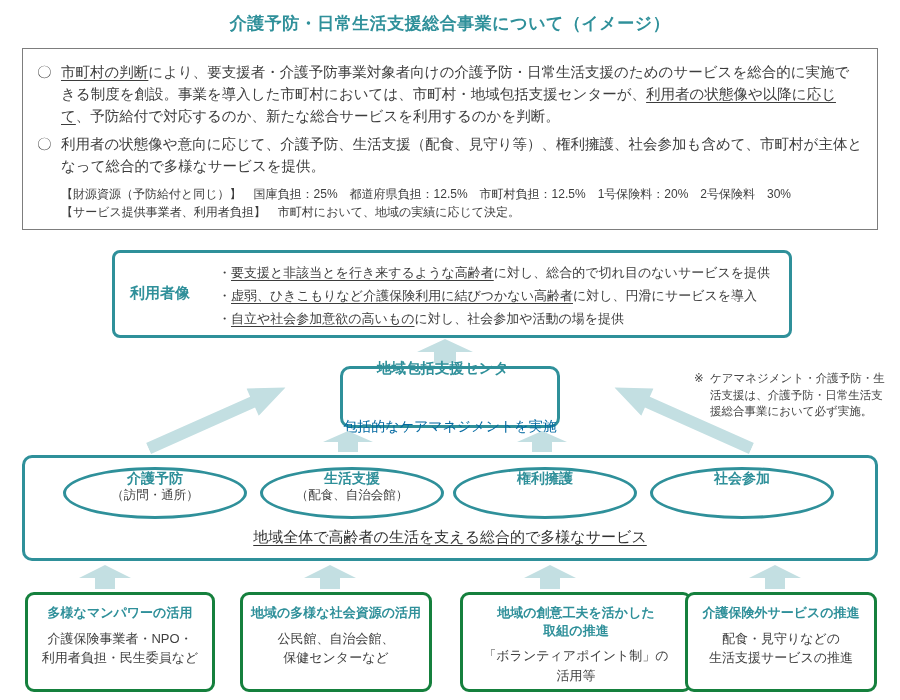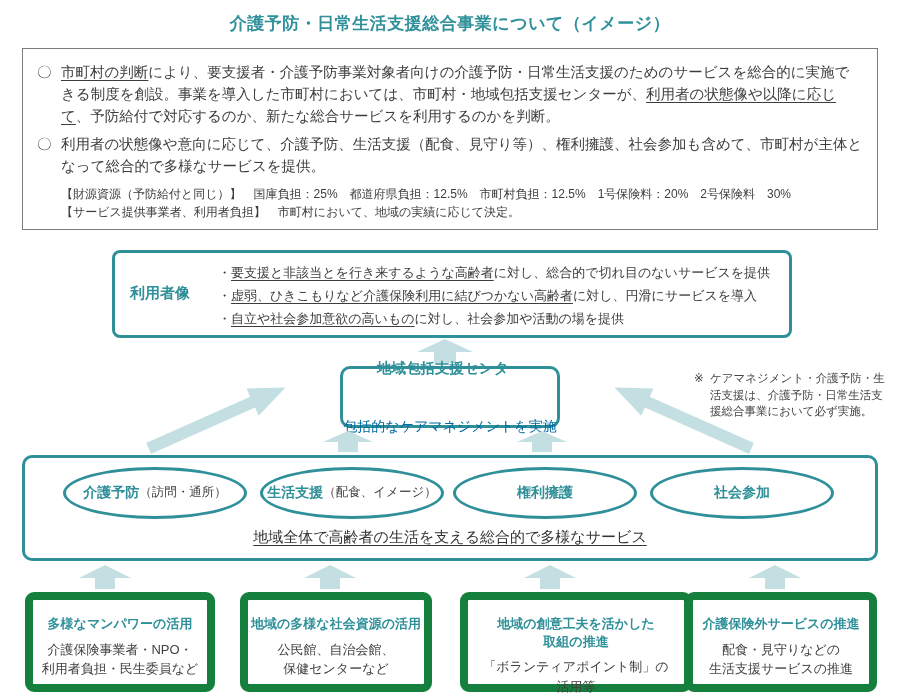--- a/index.html
+++ b/index.html
@@ -60,35 +60,35 @@
   }
   .side-note .nmark{flex:0 0 16px;}
 
   
   .services-box{
     left:22px;top:455px;width:856px;height:106px;box-sizing:border-box;
     border:3px solid #2f909a;border-radius:10px;background:#fff;
   }
   .ellipse{
     height:52px;box-sizing:border-box;border:3px solid #2f909a;border-radius:50%;
-    background:#fff;display:flex;align-items:center;justify-content:center;
+    background:#fff;display:flex;flex-direction:column;align-items:center;justify-content:flex-start;
   }
   .ellipse .elabel{font-size:14px;font-weight:bold;color:#2f909a;line-height:1.25;}
   .ellipse .esub{font-size:12.5px;color:#3f3f3f;line-height:1.25;}
   .services-caption{
     left:22px;top:528px;width:856px;text-align:center;
     font-size:15px;color:#333;
   }
 
   
   .fbox{
     top:592px;height:100px;box-sizing:border-box;
-    border:8px solid #15803d;border-radius:9px;background:#fff;
+    border:3px solid #15803d;border-radius:9px;background:#fff;
     display:flex;flex-direction:column;align-items:center;
-    text-align:center;padding-top:15px;
+    text-align:center;padding-top:9px;
   }
   .ftitle{font-size:13px;font-weight:bold;color:#2f909a;line-height:1.35;white-space:pre-line;}
   .fbody{font-size:13px;color:#3f3f3f;line-height:1.5;margin-top:7px;white-space:pre-line;}
 
   
   .arrow svg{display:block;}
   .arrow polygon{fill:#c3dfe2;}
 </style>
 </head>
 <body>
@@ -155,21 +155,21 @@
     </svg>
 </div>
 
 <div class="abs services-box"></div>
 <div class="abs ellipse" style="left:63px;top:467px;width:184px;">
   <div class="elabel">介護予防</div>
   <div class="esub">（訪問・通所）</div>
 </div>
 <div class="abs ellipse" style="left:260px;top:467px;width:184px;">
   <div class="elabel">生活支援</div>
-  <div class="esub">（配食、イメージ）</div>
+  <div class="esub">（配食、自治会館）</div>
 </div>
 <div class="abs ellipse" style="left:453px;top:467px;width:184px;">
   <div class="elabel">権利擁護</div>
 </div>
 <div class="abs ellipse" style="left:650px;top:467px;width:184px;">
   <div class="elabel">社会参加</div>
 </div>
 <div class="abs services-caption"><span class="u">地域全体で高齢者の生活を支える総合的で多様なサービス</span></div>
 
 <div class="abs arrow" style="left:79px;top:565px;">

